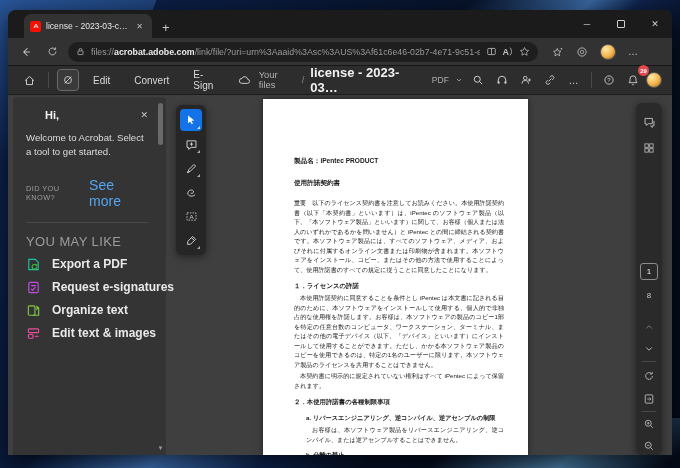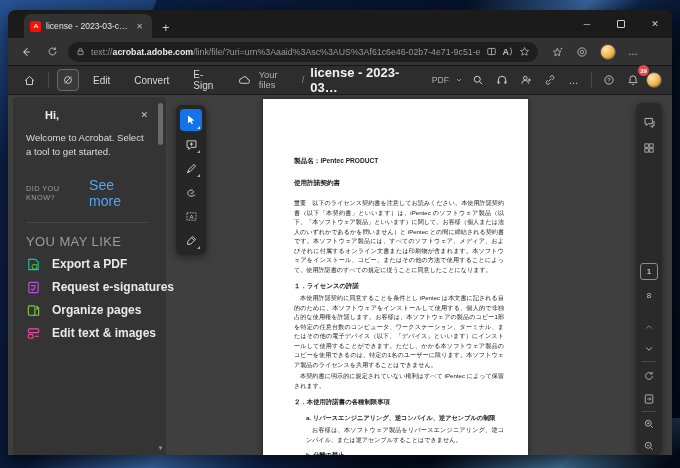--- a/index.html
+++ b/index.html
@@ -174,21 +174,21 @@
           <path d="M13 8 A5 5 0 1 1 11.5 4.4 M12.5 2 v3 h-3" fill="none" stroke="currentColor" stroke-width="1.3"></path>
         </svg>
     </span>
     <div class="urlpill">
       <span class="pill-ic">
         <svg width="9" height="9" viewBox="0 0 16 16">
             <rect x="3.5" y="7" width="9" height="6.5" rx="1" fill="none" stroke="currentColor" stroke-width="1.3"></rect>
             <path d="M5.5 7 V5 a2.5 2.5 0 0 1 5 0 V7" fill="none" stroke="currentColor" stroke-width="1.3"></path>
           </svg>
       </span>
-      <span class="url"><span>text://</span><b>acrobat.adobe.com</b><span>/link/file/?uri=urn%3Aaaid%3Asc%3AUS%3Af61c6e46-02b7-4e71-9c51-e3c278dab…</span></span>
+      <span class="url"><span>files://</span><b>acrobat.adobe.com</b><span>/link/file/?uri=urn%3Aaaid%3Asc%3AUS%3Af61c6e46-02b7-4e71-9c51-e3c278dab…</span></span>
       <span class="pill-ic">
         <svg width="11" height="11" viewBox="0 0 16 16">
             <rect x="2.5" y="3.5" width="11" height="9" rx="1.5" fill="none" stroke="currentColor" stroke-width="1.2"></rect>
             <line x1="8" y1="3.5" x2="8" y2="12.5" stroke="currentColor" stroke-width="1.2"></line>
           </svg>
       </span>
       <span class="pill-ic readaloud">
           <span>A</span>
           <svg width="4" height="9" viewBox="0 0 6 14">
             <path d="M1.5 1 a9 9 0 0 1 0 12" fill="none" stroke="currentColor" stroke-width="1.3"></path>
@@ -329,21 +329,21 @@
         </span>
         <span class="item-label">Request e-signatures</span>
       </div>
       <div class="item">
         <span style="color: rgb(127, 201, 67);">
           <svg width="15" height="15" viewBox="0 0 16 16">
               <rect x="2.5" y="3" width="7" height="10" rx="1" fill="none" stroke="currentColor" stroke-width="1.2"></rect>
               <path d="M11 5 h2.5 v8 h-6 M11 3 l2 2 -2 2" fill="none" stroke="currentColor" stroke-width="1.2"></path>
             </svg>
         </span>
-        <span class="item-label">Organize pages</span>
+        <span class="item-label">Organize text</span>
       </div>
       <div class="item">
         <span style="color: rgb(232, 80, 154);">
           <svg width="15" height="15" viewBox="0 0 16 16">
               <rect x="2.5" y="3" width="11" height="4" rx="1" fill="none" stroke="currentColor" stroke-width="1.2"></rect>
               <rect x="2.5" y="9" width="5" height="4" rx="1" fill="none" stroke="currentColor" stroke-width="1.2"></rect>
               <path d="M9.5 11 h4" stroke="currentColor" stroke-width="1.2"></path>
             </svg>
         </span>
         <span class="item-label">Edit text &amp; images</span>

